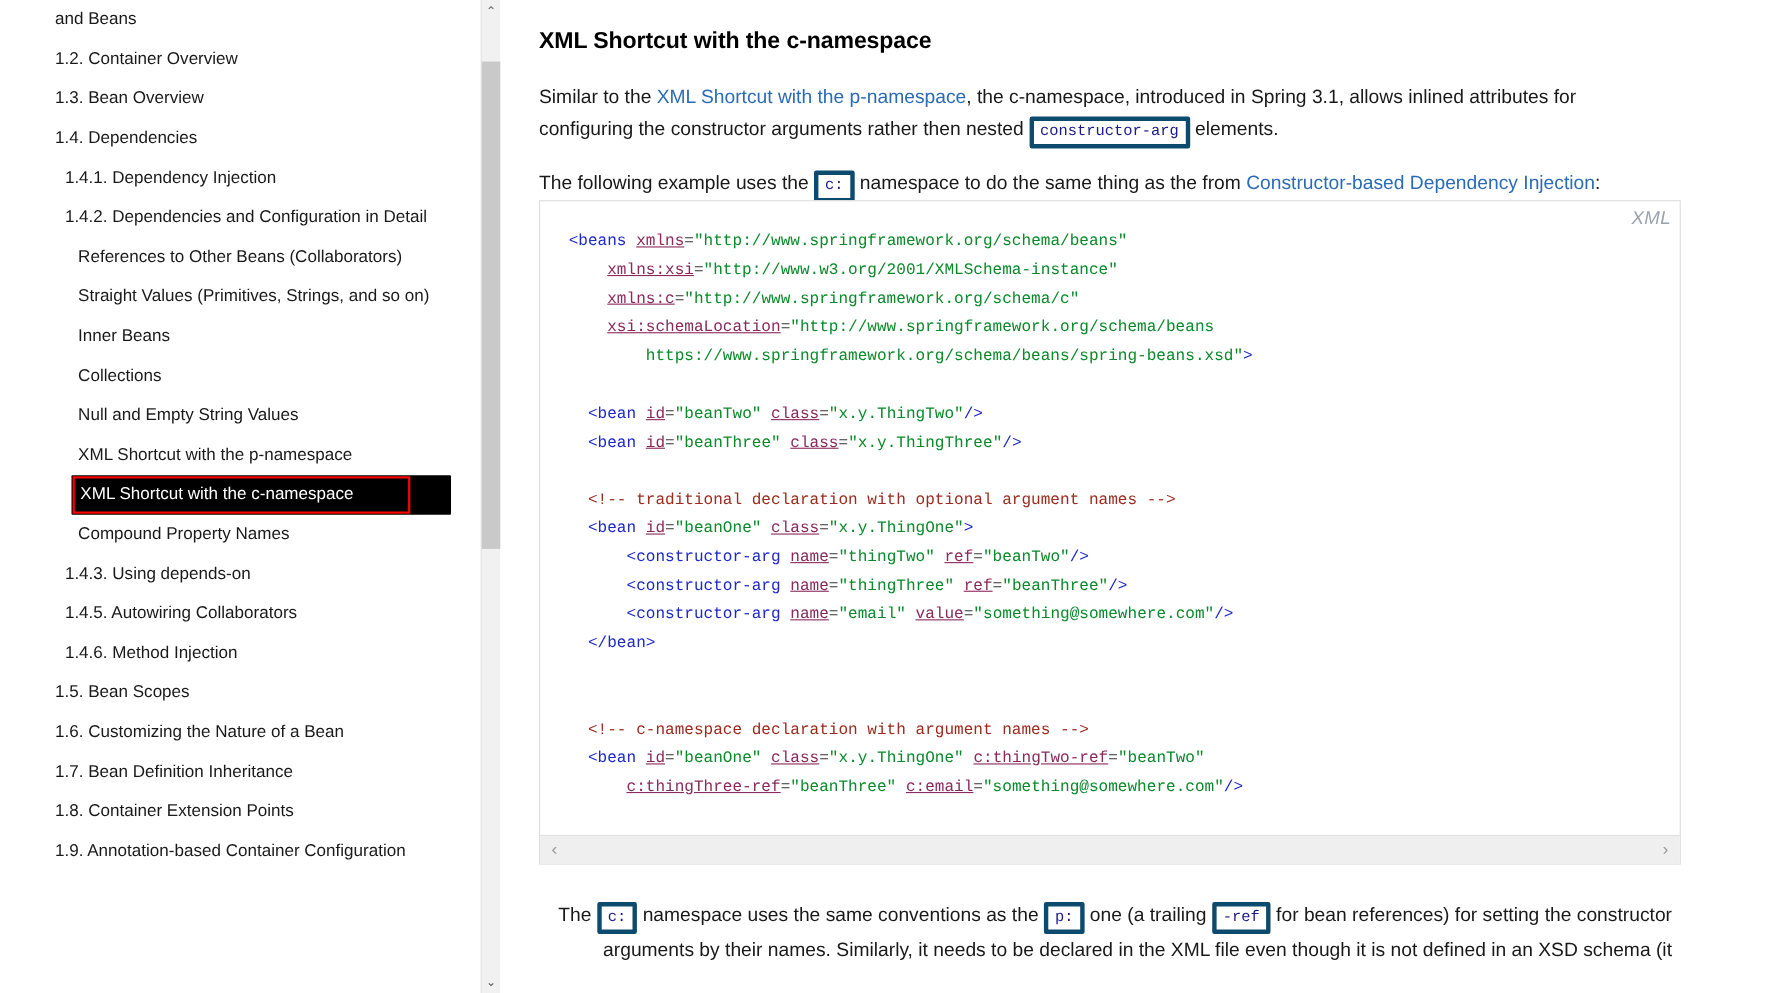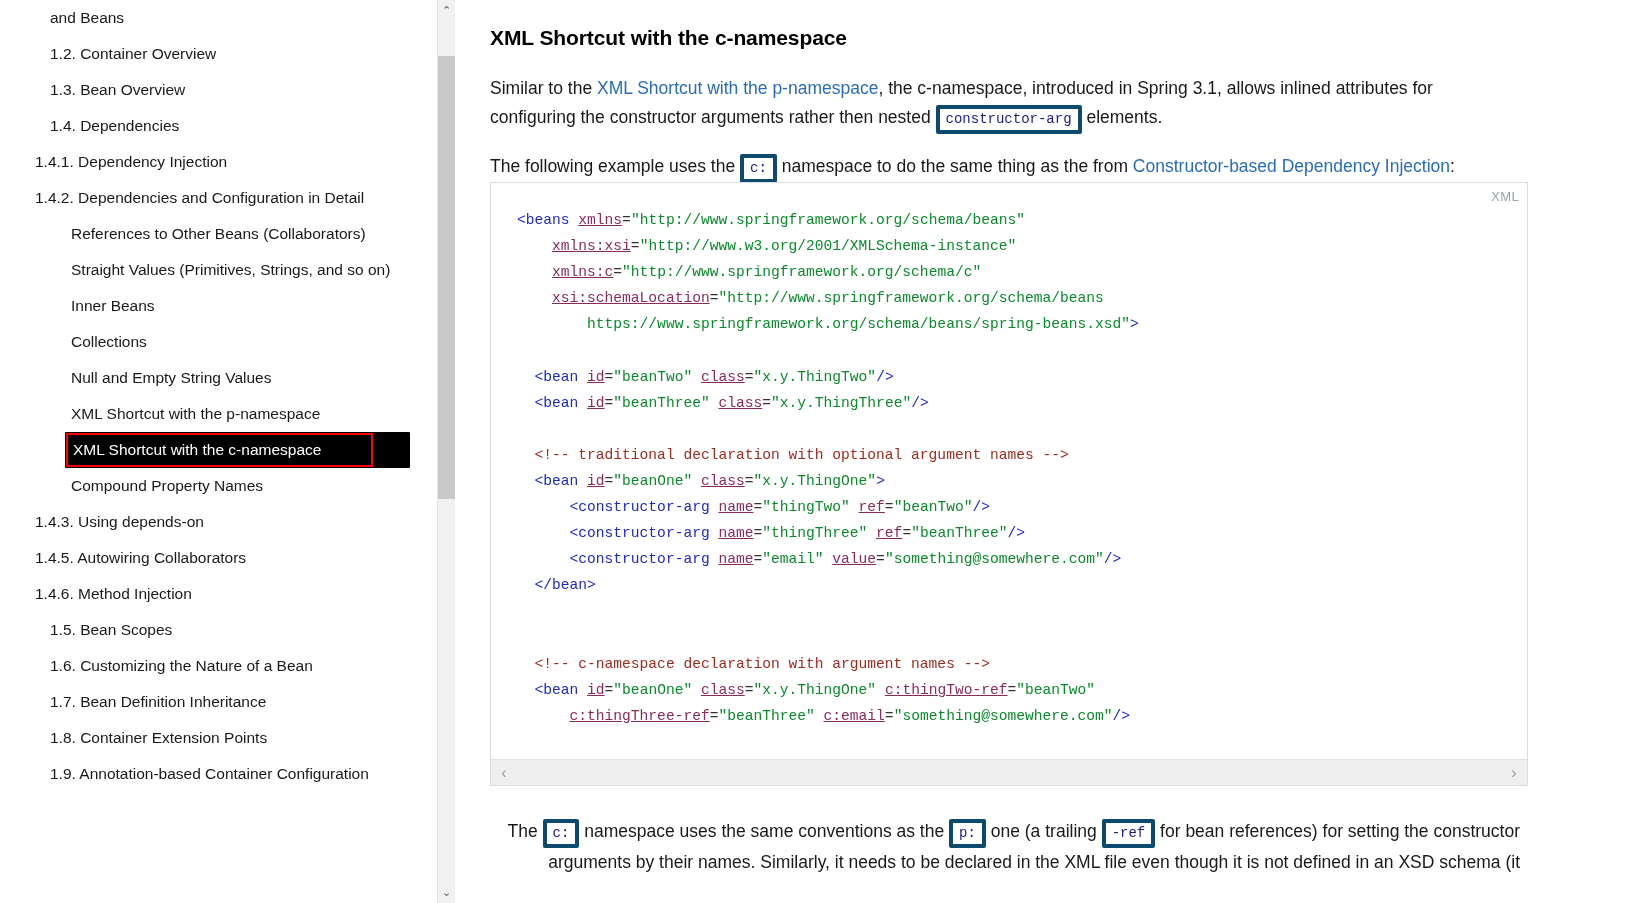--- a/index.html
+++ b/index.html
@@ -27,21 +27,21 @@
   .nav-item {
     position: relative;
     color: #191919;
     font-size: 15.5px;
     line-height: 22px;
     padding: 7px 10px 7px 0;
     cursor: pointer;
     white-space: normal;
   }
   .lvl1 { padding-left: 50px; }
-  .lvl2 { padding-left: 35px; }
+  .lvl2 { padding-left: 59px; }
   .lvl3 { padding-left: 71px; }
 
   .nav-item.active {
     background: #000000;
     color: #ffffff;
     width: 345px;
     box-sizing: border-box;
     margin-left: 65px;
     padding-left: 8px;
     border-radius: 1px;
@@ -137,24 +137,25 @@
     left: 34px; top: 182px;
     width: 1038px;
     height: 604px;
     border: 1px solid #dddddd;
     background: #ffffff;
     box-sizing: border-box;
   }
   #code-lang {
     position: absolute;
     right: 8px; top: 6px;
-    font-size: 13px;
+    font-size: 17px;
     color: #9aa3ab;
     letter-spacing: 0.3px;
     font-family: "Liberation Sans", sans-serif;
+    font-style: italic;
   }
   #code-area {
     position: absolute;
     left: 0; top: 16px;
     right: 0;
     bottom: 26px;
     overflow: hidden;
   }
   pre.code {
     margin: 0;

